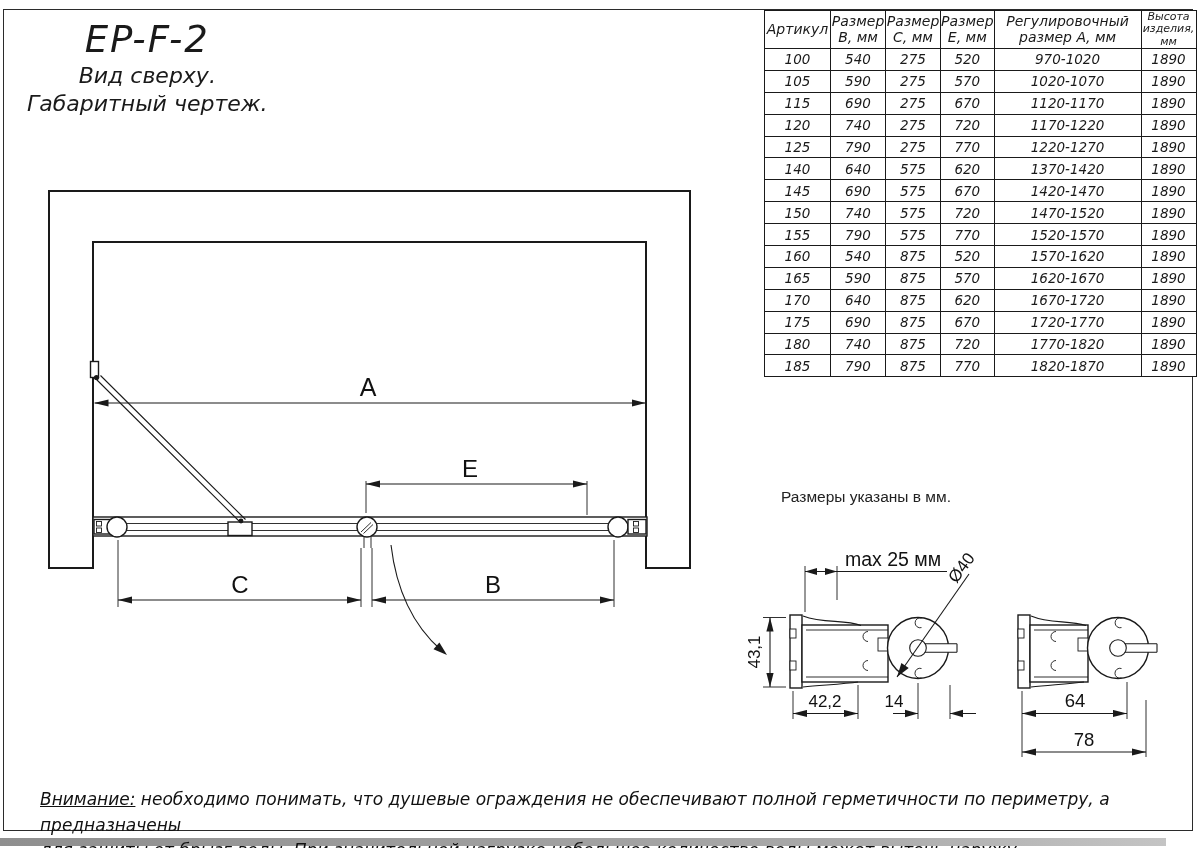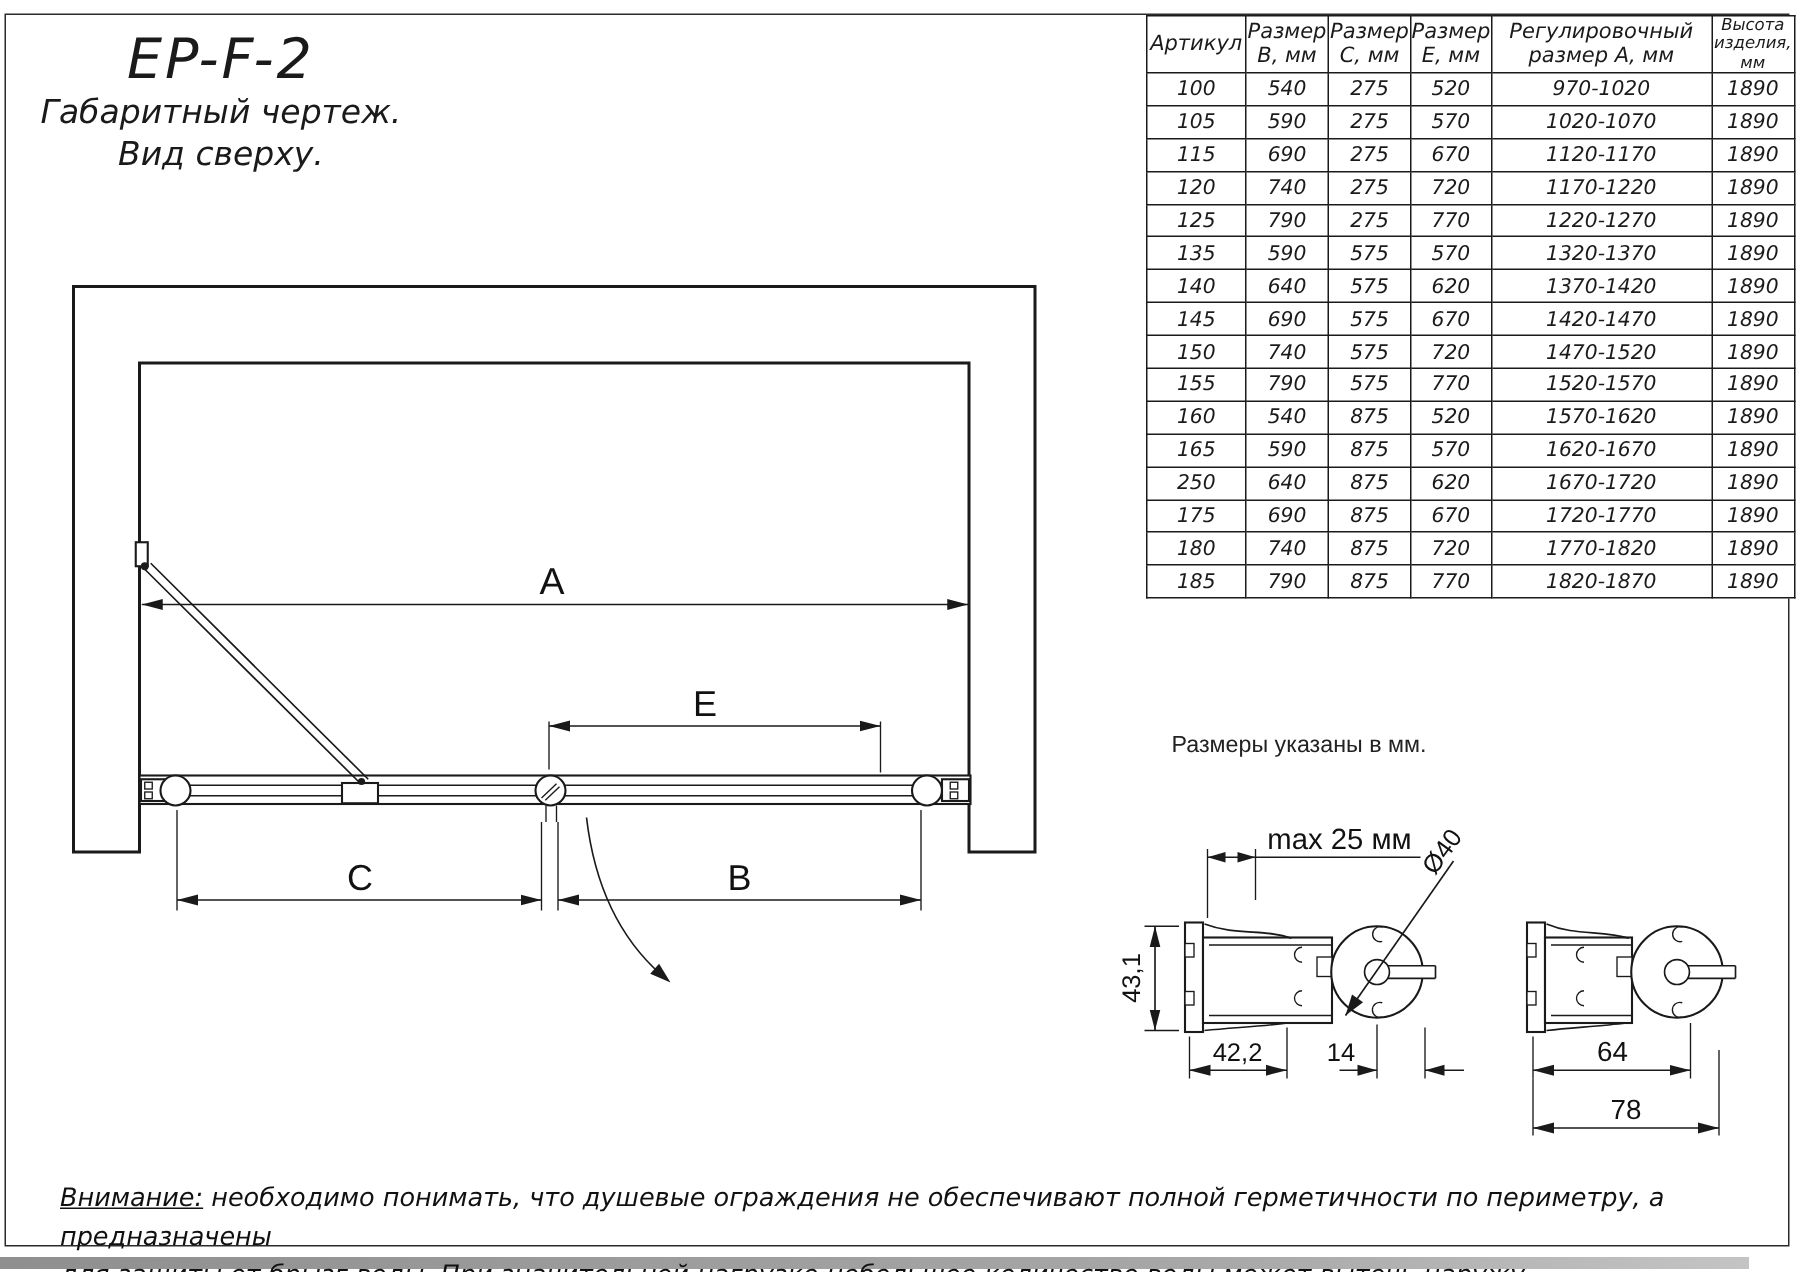--- a/index.html
+++ b/index.html
@@ -47,22 +47,22 @@
   text.dimtxt { font-family:"Liberation Sans",sans-serif; fill:#111; }
 </style>
 </head>
 <body>
 
 <div class="border-frame"></div>
 <div class="gray-strip"></div>
 
 <div class="title-block">
   <div class="title-model">EP-F-2</div>
+  <div class="title-sub">Вид сверху.</div>
   <div class="title-sub">Габаритный чертеж.</div>
-  <div class="title-sub">Вид сверху.</div>
 </div>
 
 <table class="size-table" id="tbl">
   <colgroup>
     <col style="width:66px">
       <col style="width:55px">
       <col style="width:55px">
     <col style="width:53px">
       <col style="width:147px">
       <col style="width:55px">
@@ -118,28 +118,20 @@
       </tr>
       <tr>
         <td>125</td>
         <td>790</td>
         <td>275</td>
         <td>770</td>
         <td>1220-1270</td>
         <td>1890</td>
       </tr>
       <tr>
-        <td>135</td>
-        <td>590</td>
-        <td>575</td>
-        <td>570</td>
-        <td>1320-1370</td>
-        <td>1890</td>
-      </tr>
-      <tr>
         <td>140</td>
         <td>640</td>
         <td>575</td>
         <td>620</td>
         <td>1370-1420</td>
         <td>1890</td>
       </tr>
       <tr>
         <td>145</td>
         <td>690</td>
@@ -174,21 +166,21 @@
       </tr>
       <tr>
         <td>165</td>
         <td>590</td>
         <td>875</td>
         <td>570</td>
         <td>1620-1670</td>
         <td>1890</td>
       </tr>
       <tr>
-        <td>250</td>
+        <td>170</td>
         <td>640</td>
         <td>875</td>
         <td>620</td>
         <td>1670-1720</td>
         <td>1890</td>
       </tr>
       <tr>
         <td>175</td>
         <td>690</td>
         <td>875</td>

